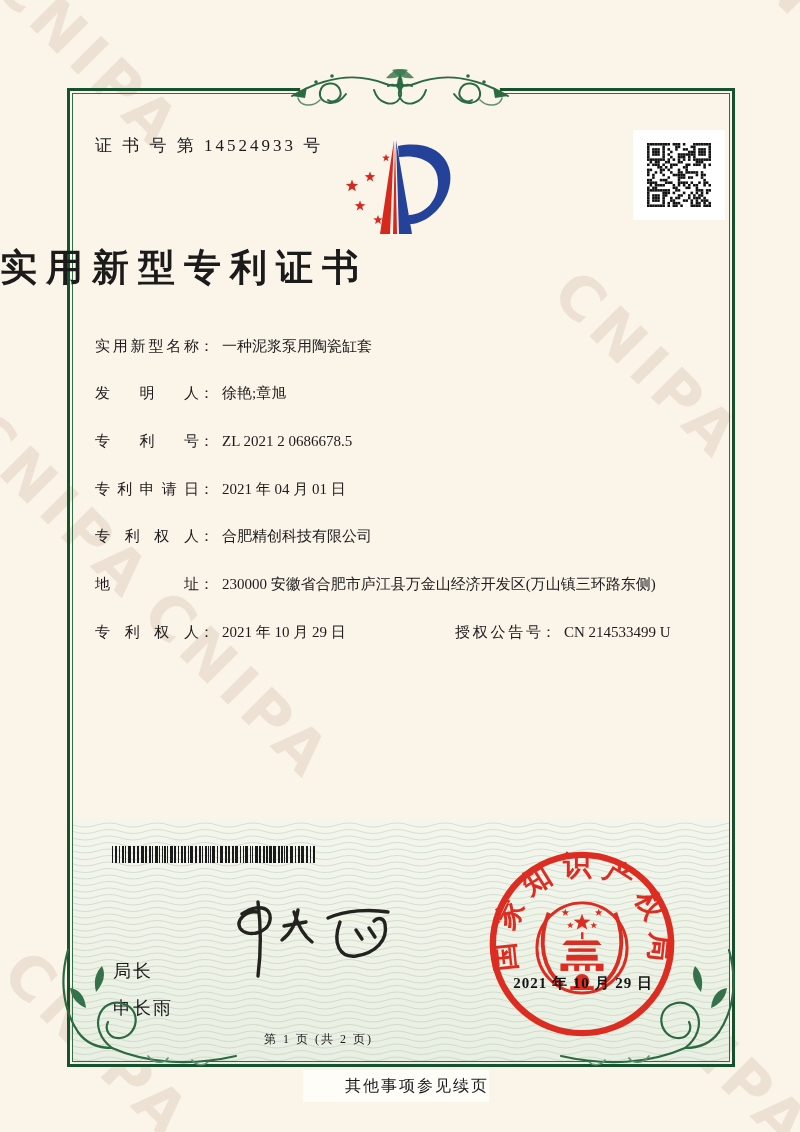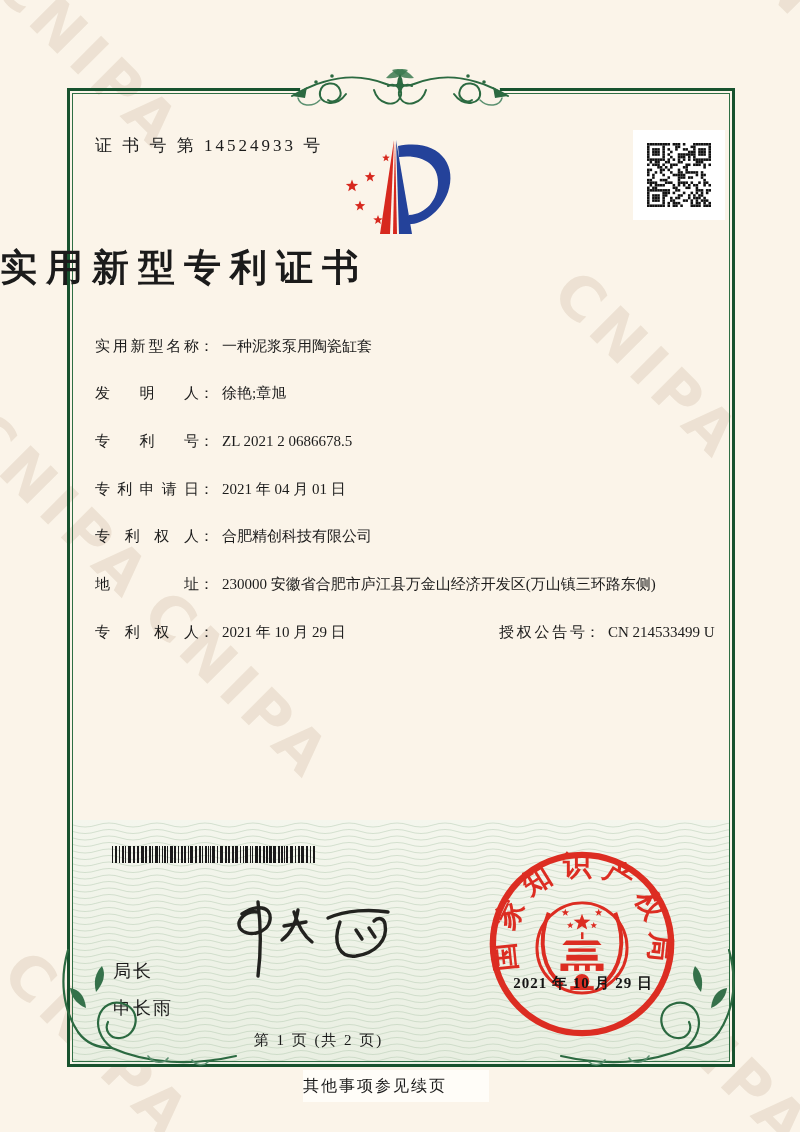--- a/index.html
+++ b/index.html
@@ -34,39 +34,39 @@
   
   .rows{left:95px;top:336px;width:616px;z-index:3;}
   .row{position:absolute;left:0;font-size:15px;line-height:21px;white-space:nowrap;}
   .row .lbl{display:inline-block;width:104px;text-align:justify;text-align-last:justify;
             vertical-align:top;}
   .row .col{display:inline-block;vertical-align:top;}
   .row .val{display:inline-block;vertical-align:top;margin-left:8px;}
   .row.wrap{white-space:normal;}
   .row.wrap .val{width:488px;}
   .pair2{position:absolute;left:360px;top:0;white-space:nowrap;}
-  .pair2 .lbl{width:86px;margin-left:44px;}
+  .pair2 .lbl{width:86px;}
 
   
   .body-text{left:95px;top:655px;width:614px;font-size:16.5px;line-height:24.5px;
              letter-spacing:.4px;z-index:3;}
   .body-text p{margin:0 0 1px 0;text-indent:2em;}
 
   
   .barcode{left:112px;top:846px;z-index:3;}
   .officer{left:113px;top:914px;font-size:18px;z-index:3;margin-top:45px;}
   .officer div{margin-bottom:13px;letter-spacing:2px;}
   .autograph{left:228px;top:896px;z-index:3;}
   .seal{left:486px;top:848px;width:192px;height:192px;z-index:5;opacity:.95;}
   .seal-date{left:498px;top:974px;width:170px;text-align:center;font-size:15px;
              font-weight:bold;letter-spacing:1px;z-index:6;color:#141414;}
-  .page-info{left:0;width:637px;top:1031px;text-align:center;font-size:15px;
+  .page-info{left:0;width:637px;top:1031px;text-align:center;font-size:12px;
              letter-spacing:2px;z-index:3;}
   .note-box{left:303px;top:1070px;width:186px;height:32px;background:#fffdf8;z-index:3;
-            text-align:left;line-height:32px;font-size:16px;letter-spacing:2px;}
+            text-align:right;line-height:32px;font-size:16px;letter-spacing:2px;}
 </style>
 </head>
 <body>
 
 <span class="wm" style="left:-30px;top:20px">CNIPA</span>
 <span class="wm" style="left:700px;top:-20px">CNIPA</span>
 <span class="wm" style="left:530px;top:330px">CNIPA</span>
 <span class="wm" style="left:-60px;top:470px">CNIPA</span>
 <span class="wm" style="left:120px;top:650px">CNIPA</span>
 <span class="wm" style="left:-20px;top:1010px">CNIPA</span>

